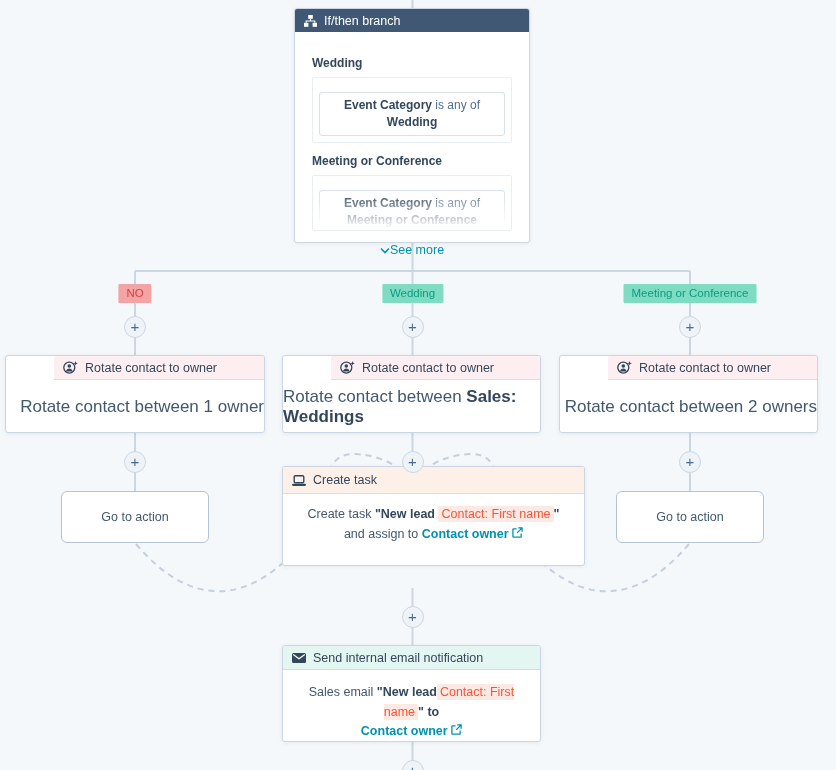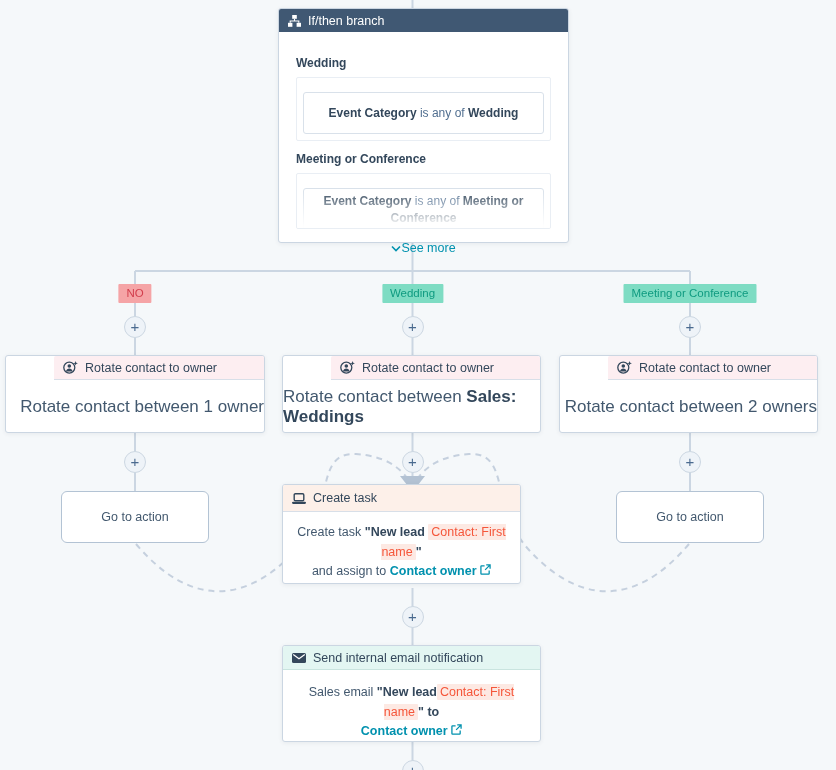--- a/index.html
+++ b/index.html
@@ -66,21 +66,21 @@
       <path d="M412.5 588 V645"></path>
       <path d="M412.5 742 V770"></path>
     </g>
     <g stroke="#c5d0de" stroke-width="2" fill="none" stroke-dasharray="6 5">
       <path d="M136 544 C192 610 248 602 296 550 C336 506 314 452 356 454 C384 456 398 466 407 478"></path>
       <path d="M689 544 C633 610 577 602 529 550 C489 506 511 452 469 454 C441 456 427 466 418 478"></path>
     </g>
     <polygon points="400,476 425,476 412.5,492" fill="#b3c2d3"></polygon>
   </svg>
 
-  <div class="card" style="left:278px;top:8px;width:291px;height:235px;">
+  <div class="card" style="left:294px;top:8px;width:236px;height:235px;">
     <div class="card-header hdr-dark">
       <span class="icon">
         <svg width="13" height="12" viewBox="0 0 13 12">
             <rect x="4.2" y="0" width="4.6" height="3.8" fill="#fff"></rect>
             <rect x="0" y="7.8" width="4.4" height="4" fill="#fff"></rect>
             <rect x="8.6" y="7.8" width="4.4" height="4" fill="#fff"></rect>
             <path d="M6.5 3.8 V6 M2.2 7.8 V6 H10.8 V7.8" stroke="#fff" stroke-width="1.1" fill="none"></path>
           </svg>
       </span>
       <span>If/then branch</span>
@@ -170,21 +170,21 @@
       <span>Rotate contact to owner</span>
     </div>
     <div class="action-body">
       <span><span>Rotate contact between </span><span>2 owners</span></span>
     </div>
   </div>
 
   <div class="goto" style="left:61px;top:491px;">Go to action</div>
   <div class="goto" style="left:616px;top:491px;">Go to action</div>
 
-  <div class="card" style="left:282px;top:484px;width:239px;height:100px;">
+  <div class="card" style="left:282px;top:466px;width:303px;height:100px;">
     <div class="card-header hdr-peach">
       <span class="icon">
         <svg width="14" height="11" viewBox="0 0 14 11">
             <rect x="2.2" y="0.7" width="9.6" height="7" rx="1.2" fill="none" stroke="#33475b" stroke-width="1.4"></rect>
             <rect x="0" y="8.7" width="14" height="2.2" rx="1.1" fill="#33475b"></rect>
           </svg>
       </span>
       <span>Create task</span>
     </div>
     <div class="rich-body">

